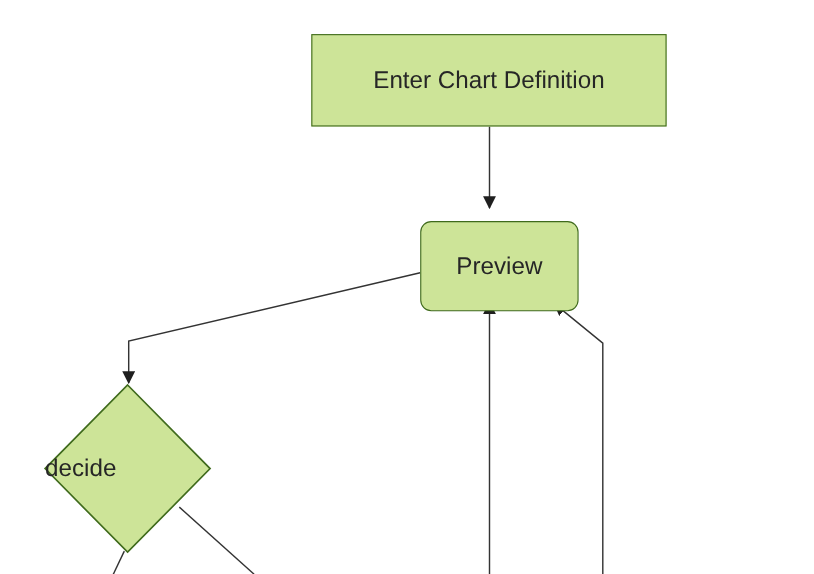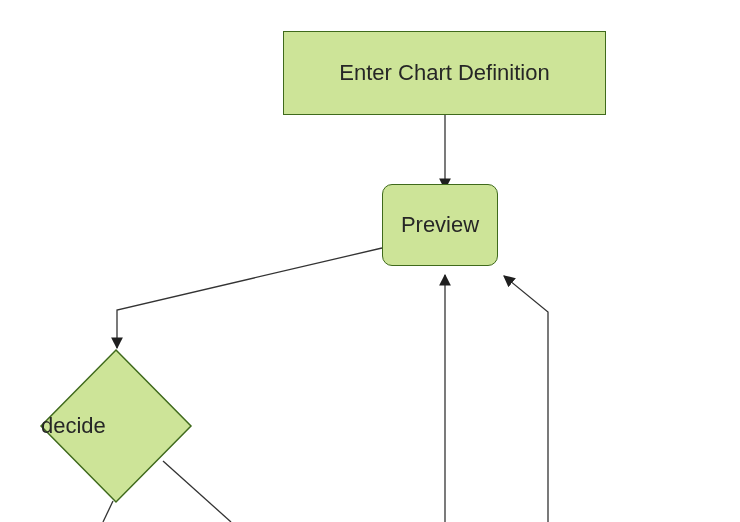--- a/index.html
+++ b/index.html
@@ -36,22 +36,22 @@
     white-space: nowrap;
   }
   .node-rect {
     left: 283px;
     top: 31px;
     width: 323px;
     height: 84px;
   }
   .node-rounded {
     left: 382px;
-    top: 184px;
-    width: 116px;
+    top: 201px;
+    width: 144px;
     height: 82px;
     border-radius: 10px;
   }
   .diamond-label {
     position: absolute;
     left: 41px;
     top: 350px;
     width: 150px;
     height: 152px;
     display: flex;

